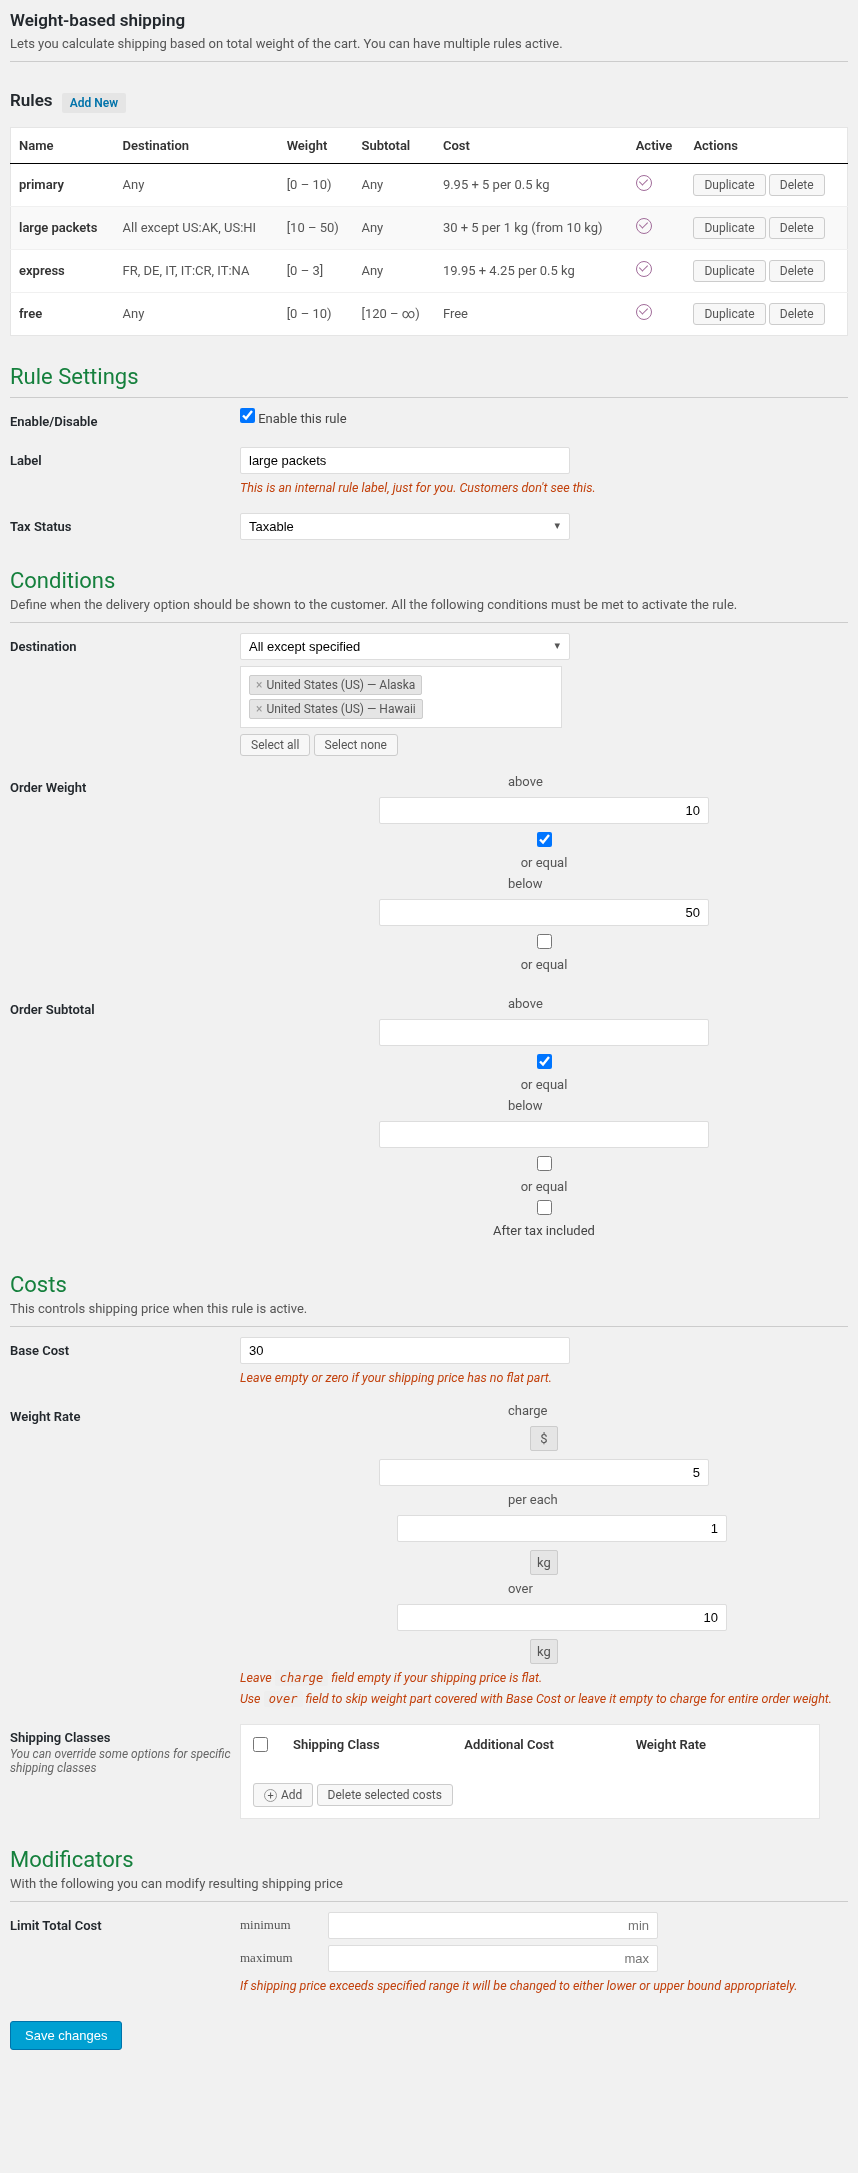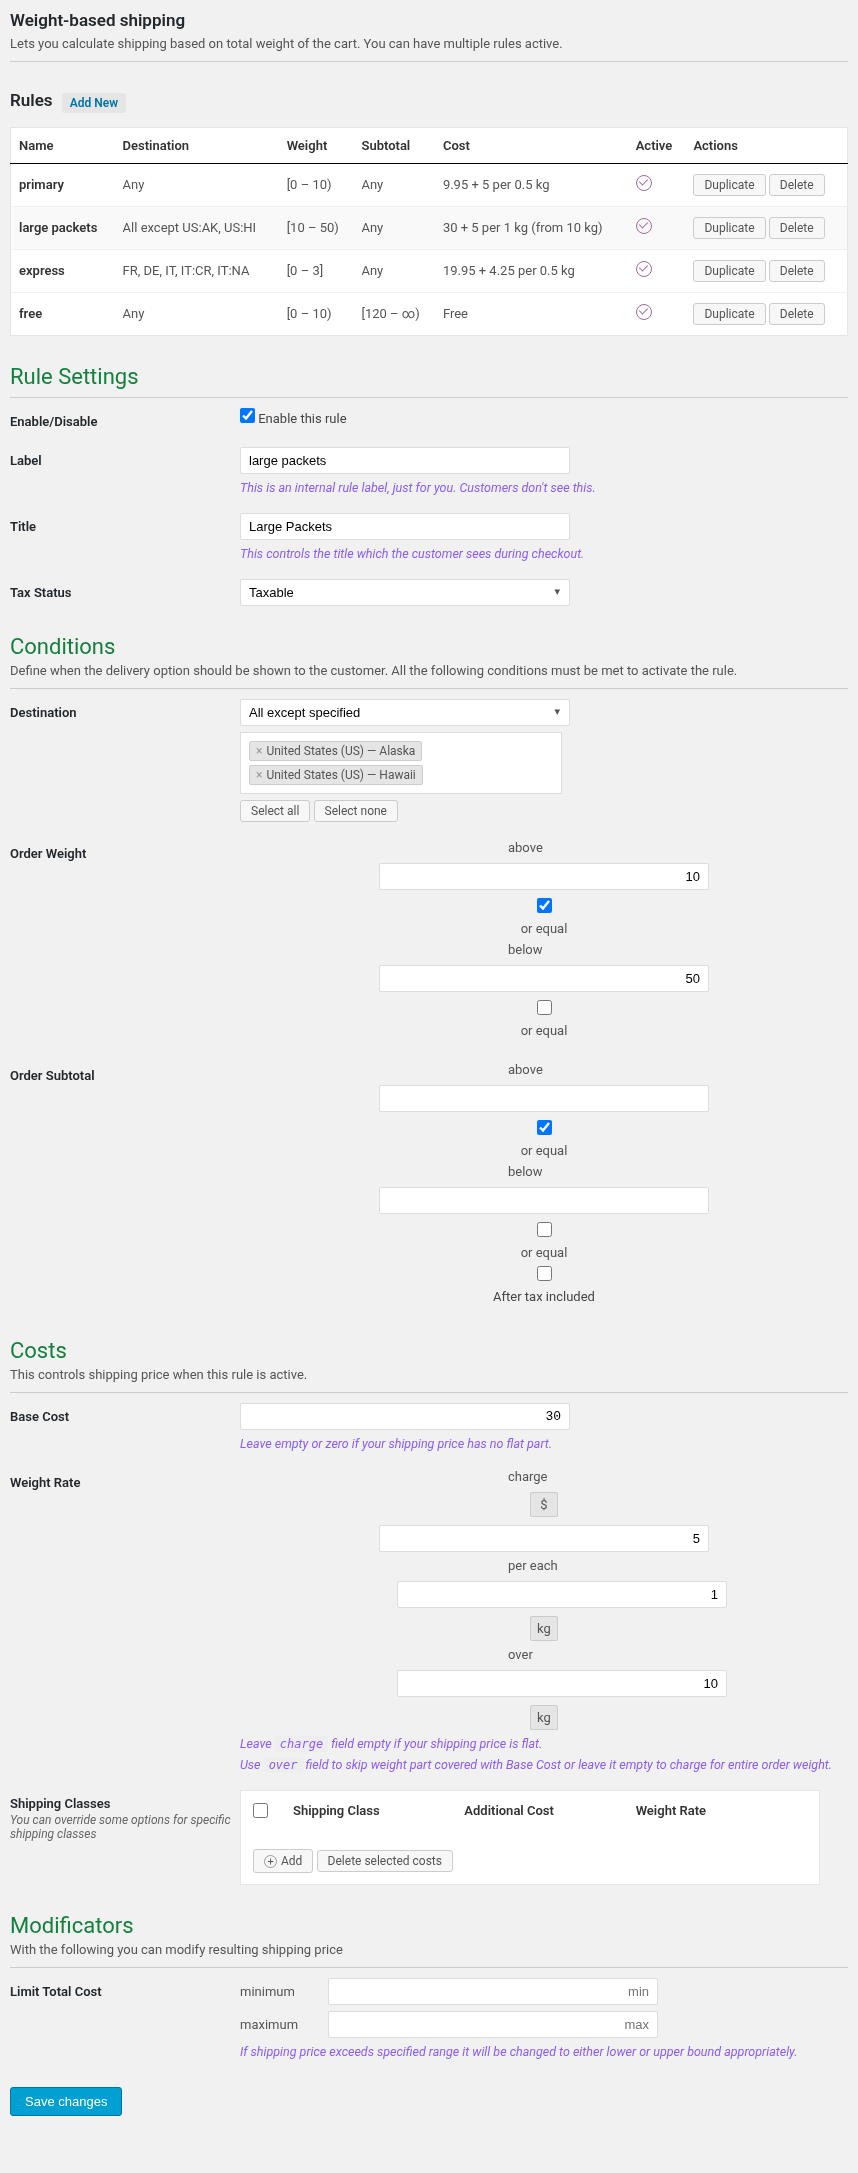--- a/index.html
+++ b/index.html
@@ -17,21 +17,21 @@
 table.rules tr:last-child td { border-bottom: none; }
 table.rules td.name { font-weight: 600; color: #333; }
 .btn-sm { display: inline-block; background: #f7f7f7; border: 1px solid #ccc; color: #555; padding: 3px 10px; font-size: 12px; border-radius: 3px; cursor: pointer; }
 .check-icon { display: inline-block; width: 16px; height: 16px; border: 1.8px solid #a16c9a; border-radius: 50%; position: relative; }
 .check-icon::after { content: ""; position: absolute; left: 4px; top: 1px; width: 4px; height: 7px; border: solid #a16c9a; border-width: 0 1.8px 1.8px 0; transform: rotate(45deg); }
 .form-row { display: flex; align-items: flex-start; margin-bottom: 18px; }
 .form-row .label { width: 230px; font-weight: 600; color: #23282d; padding-top: 6px; }
 .form-row .label .sub { font-weight: 400; font-style: italic; color: #666; font-size: 12px; display: block; margin-top: 2px; }
 .form-row .control { flex: 1; }
 .form-row .control input[type=text], .form-row .control select { width: 330px; padding: 5px 8px; border: 1px solid #ddd; border-radius: 2px; font-size: 13px; background: #fff; }
-.help { font-style: italic; color: #8b5cf6; font-size: 12.5px; margin-top: 6px; }
+.help { font-style: italic; color: #c2410c; font-size: 12.5px; margin-top: 6px; }
 .select-wrap { position: relative; display: inline-block; }
 .select-wrap::after { content: "▾"; position: absolute; right: 10px; top: 6px; color: #555; font-size: 11px; pointer-events: none; }
 .multi-select { border: 1px solid #ddd; background: #fff; padding: 6px; width: 322px; }
 .tag { display: inline-block; background: #e5e5e5; border: 1px solid #ccc; border-radius: 2px; padding: 2px 6px; margin: 2px; font-size: 12px; color: #555; }
 .tag .x { color: #999; margin-right: 4px; cursor: pointer; }
 .inline-ctrl { display: flex; align-items: center; gap: 8px; margin-bottom: 6px; flex-direction: column; }
 .inline-ctrl .lbl { width: 72px; color: #555; }
 .inline-ctrl input[type=text] { width: 200px; padding: 5px 8px; border: 1px solid #ddd; border-radius: 2px; text-align: right; }
 .inline-ctrl .unit { width: 28px; text-align: center; background: #e5e5e5; border: 1px solid #ccc; padding: 4px 0; border-radius: 2px; color: #555; font-size: 13px; }
 .inline-ctrl .oreq { color: #555; }
@@ -41,21 +41,21 @@
 .sc-header .c1 { width: 40px; }
 .sc-header .c2 { flex: 1; }
 .sc-header .c3 { flex: 1; }
 .sc-header .c4 { flex: 1; }
 .sc-actions { margin-top: 10px; }
 .btn-add { background: #f7f7f7; border: 1px solid #ccc; padding: 4px 10px; border-radius: 3px; font-size: 12px; cursor: pointer; color: #555; }
 .btn-add .plus { display: inline-block; width: 13px; height: 13px; border: 1px solid #999; border-radius: 50%; text-align: center; line-height: 11px; margin-right: 4px; font-size: 11px; }
 .primary-btn { background: #00a0d2; color: #fff; border: 1px solid #0073aa; padding: 6px 14px; border-radius: 3px; font-size: 13px; cursor: pointer; }
 .code { background: #eee; padding: 1px 5px; border-radius: 2px; font-family: monospace; font-size: 12px; }
 .limit-row { display: flex; align-items: center; gap: 8px; margin-bottom: 6px; }
-.limit-row .lbl { width: 80px; color: #555; }
+.limit-row .lbl { width: 80px; color: #555; font-family: Liberation Serif, serif; }
 .limit-row input { width: 240px; padding: 5px 8px; border: 1px solid #ddd; border-radius: 2px; text-align: right; color: #999; }
 </style>
 </head>
 <body>
 
 
 
 <div class="section">
   <h2>Weight-based shipping</h2>
   <div class="desc">Lets you calculate shipping based on total weight of the cart. You can have multiple rules active.</div>
@@ -134,27 +134,20 @@
   </div>
 
   <div class="form-row">
     <div class="label">Label</div>
     <div class="control">
       <input type="text" value="large packets" style="">
       <div class="help">This is an internal rule label, just for you. Customers don't see this.</div>
     </div>
   </div>
 
-  <div class="form-row">
-    <div class="label">Title</div>
-    <div class="control">
-      <input type="text" value="Large Packets" style="">
-      <div class="help">This controls the title which the customer sees during checkout.</div>
-    </div>
-  </div>
 
   <div class="form-row">
     <div class="label">Tax Status</div>
     <div class="control">
       <div class="select-wrap">
         <input type="text" readonly="" style="cursor: pointer;" value="Taxable">
       </div>
     </div>
   </div>
 </div>
@@ -223,21 +216,21 @@
 </div>
 
 <div class="section">
   <h3>Costs</h3>
   <div class="desc">This controls shipping price when this rule is active.</div>
   <hr class="divider">
 
   <div class="form-row">
     <div class="label">Base Cost</div>
     <div class="control">
-      <input type="text" style="text-align: right; font-family: Liberation Mono, monospace;" value="30">
+      <input type="text" style="text-align: left;" value="30">
       <div class="help">Leave empty or zero if your shipping price has no flat part.</div>
     </div>
   </div>
 
   <div class="form-row">
     <div class="label">Weight Rate</div>
     <div class="control">
       <div class="inline-ctrl">
         <span class="lbl">charge</span>
         <span class="unit">$</span>

